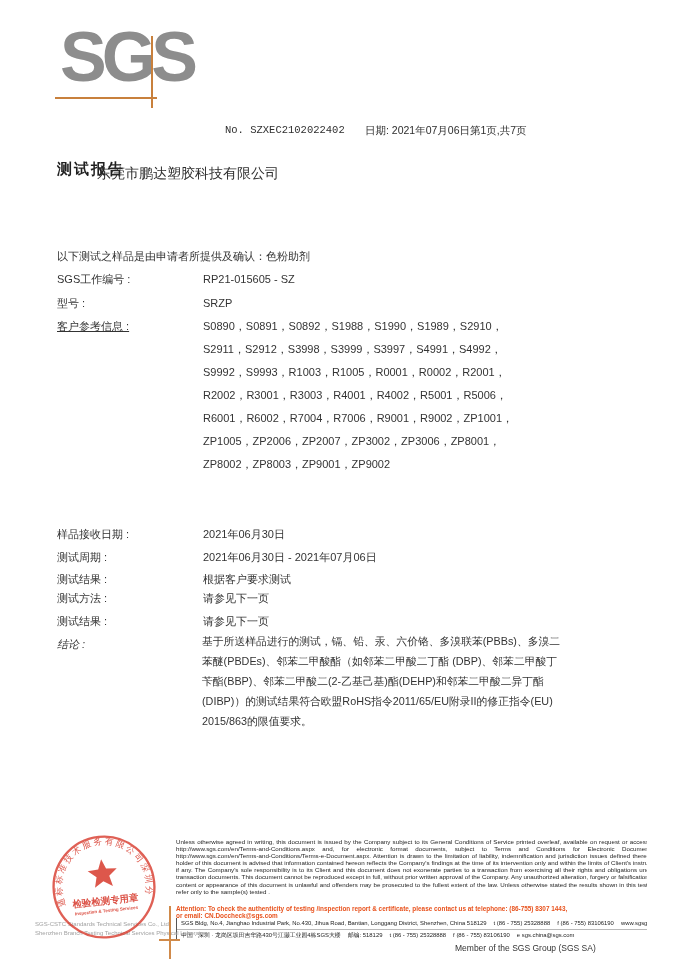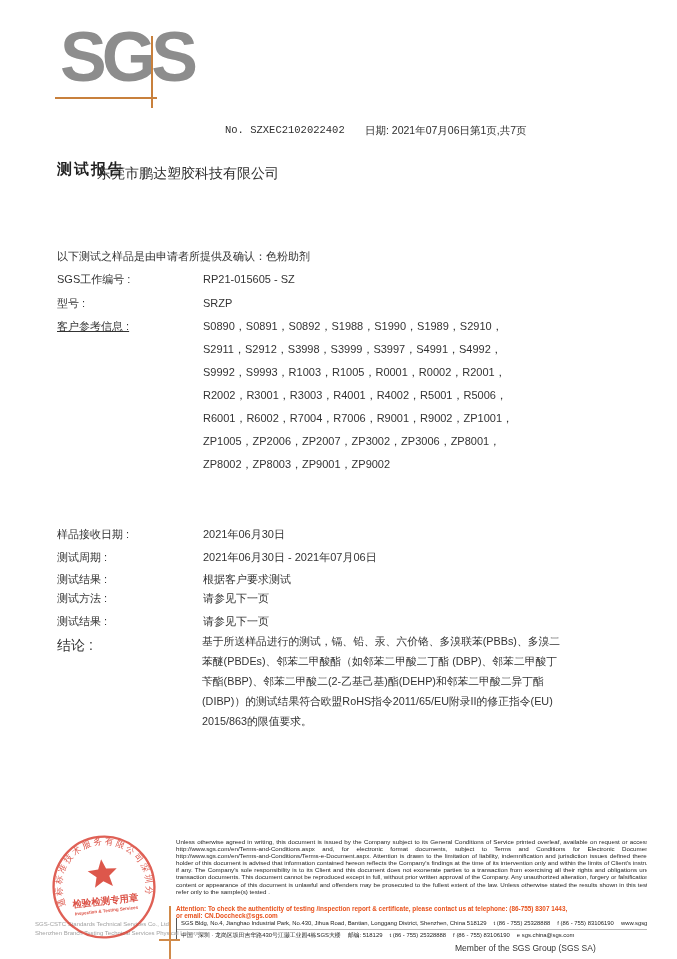--- a/index.html
+++ b/index.html
@@ -26,21 +26,21 @@
   .appl-name{position:absolute;left:57px;top:165px;font-size:14px;color:#2e2e2e;margin-left:40px;}
   .appl-addr{position:absolute;left:57px;top:187px;font-size:11.5px;color:#2e2e2e;}
 
   
   .intro{position:absolute;left:57px;top:249px;font-size:11px;color:#333;}
   .frow{position:absolute;left:57px;font-size:11px;color:#333;white-space:nowrap;}
   .lbl{display:inline-block;width:146px;}
   .ref-label{position:absolute;left:57px;top:319px;font-size:11px;color:#333;text-decoration:underline;}
   .ref-lines{position:absolute;left:203px;top:319px;font-size:11px;color:#333;}
   .ref-lines div{height:23px;line-height:14px;}
-  .concl-label{position:absolute;left:57px;top:637px;font-size:14px;color:#333;}
+  .concl-label{position:absolute;left:57px;top:637px;font-size:11px;color:#333;font-style:italic;}
   .concl-text{position:absolute;left:202px;top:631px;width:364px;font-size:10.8px;line-height:20px;color:#333;}
 
   
   .disclaimer{position:absolute;left:176px;top:838px;width:490px;font-size:6.2px;line-height:7.1px;color:#1e1e1e;text-align:justify;}
   .attention{position:absolute;left:176px;top:905px;width:490px;font-size:6.4px;line-height:7.2px;color:#e8521d;font-weight:bold;}
   .addr-block{position:absolute;left:176px;top:918px;width:492px;border-left:1px solid #555;}
   .addr-row{display:flex;gap:7px;align-items:center;font-size:5.9px;line-height:11px;color:#232323;padding-left:4px;white-space:nowrap;}
   .addr-row:first-child{border-bottom:1px solid #b9b9b9;}
   .addr-main{flex:0 1 auto;}
   .member{position:absolute;left:455px;top:943px;font-size:8.5px;color:#333;}

